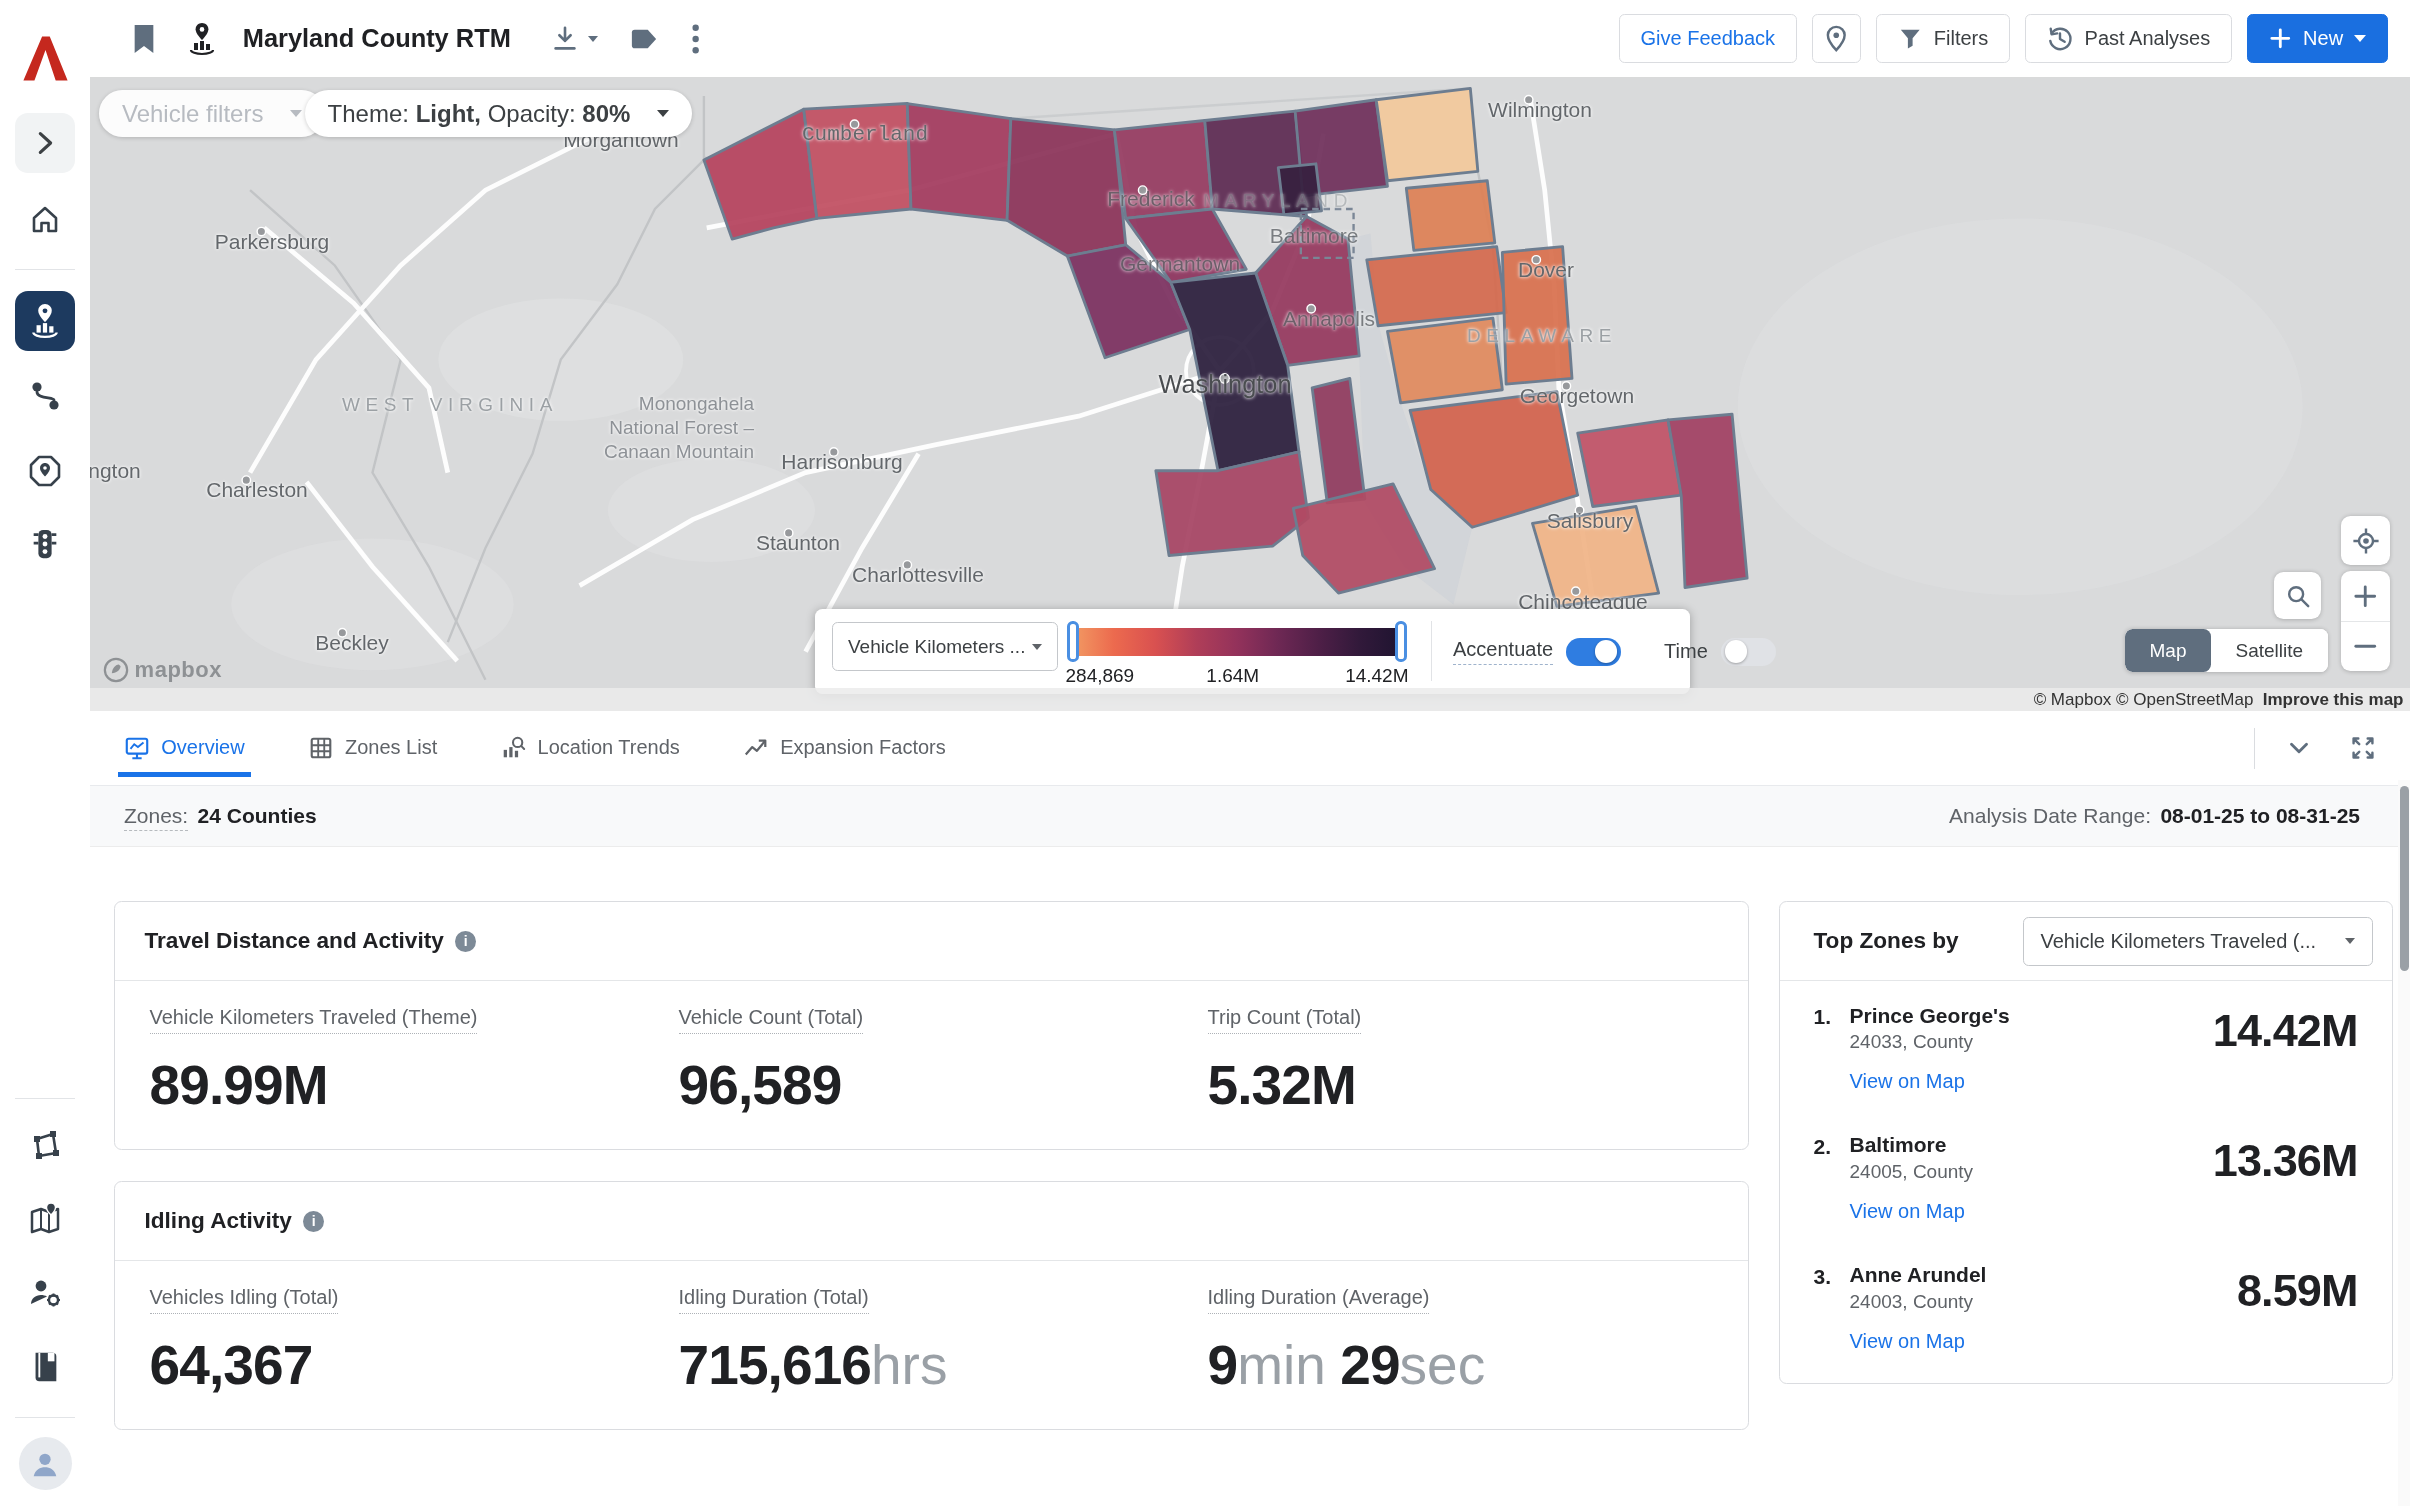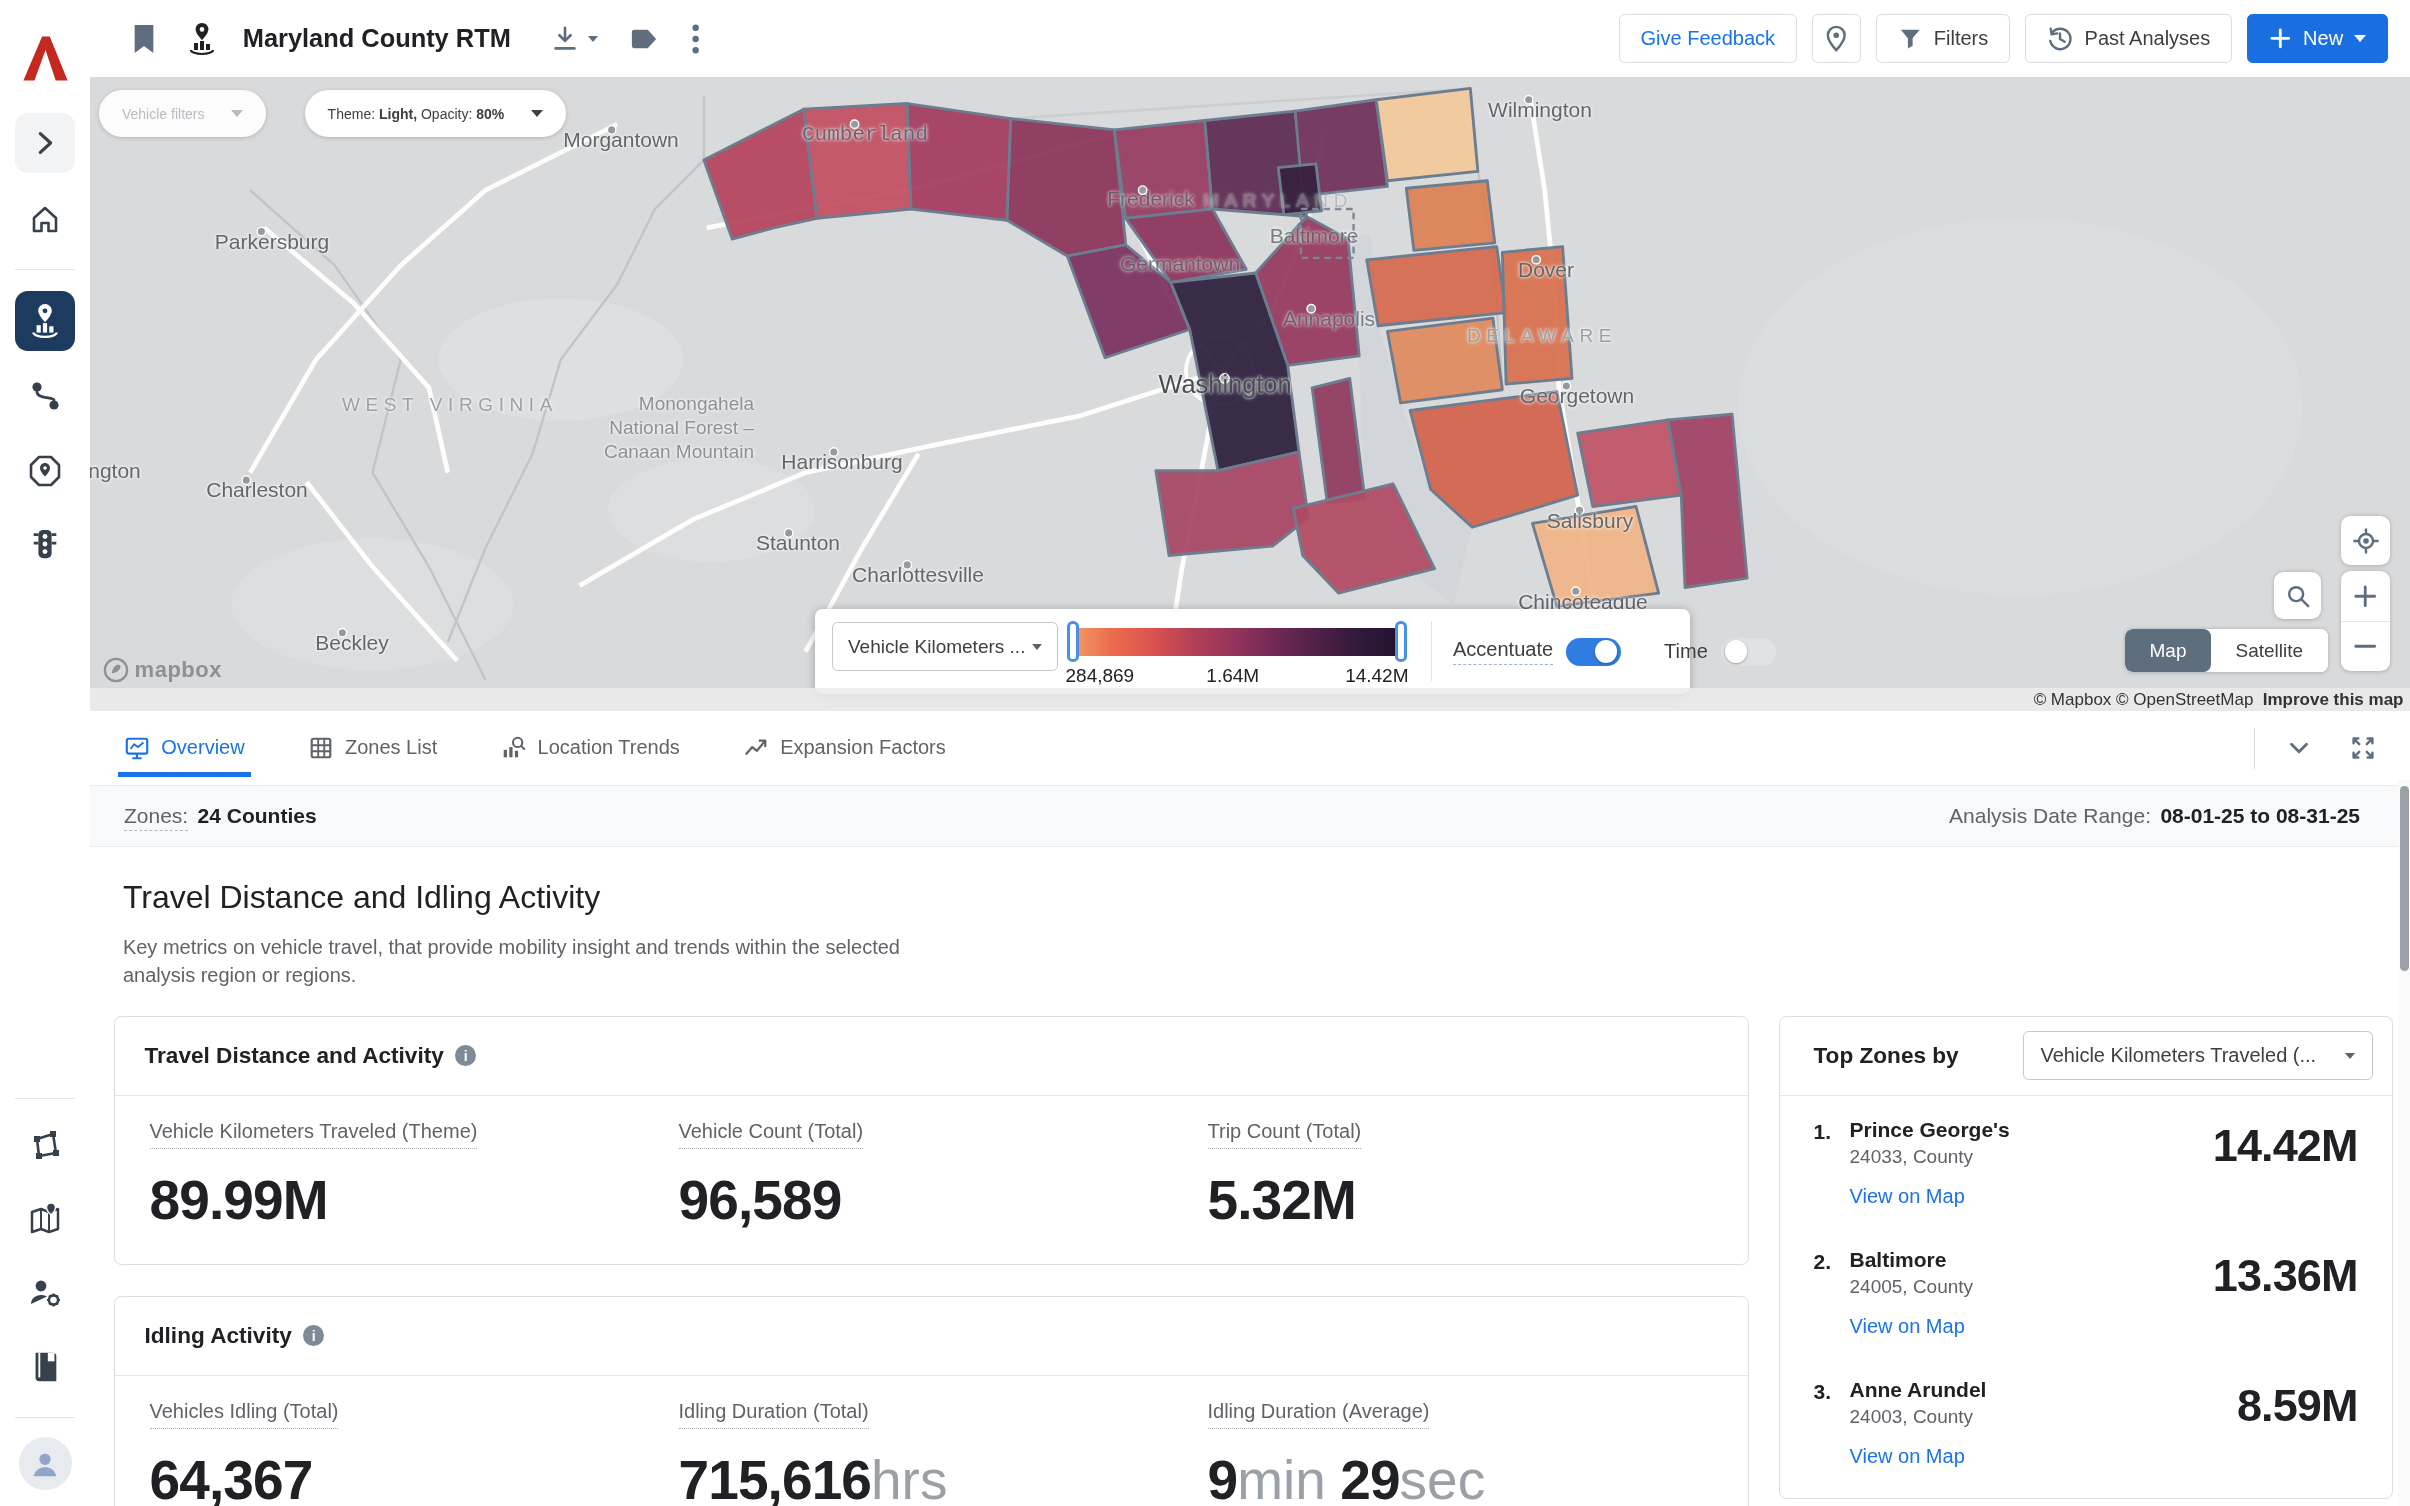--- a/index.html
+++ b/index.html
@@ -38,21 +38,21 @@
   #map-labels{position:absolute;inset:0;pointer-events:none;}
   .city{position:absolute;transform:translate(-50%,-50%);white-space:pre-line;text-align:right;
     text-shadow:0 0 2.8px rgba(255,255,255,.9),0 0 4.7px rgba(255,255,255,.7);line-height:1.25;margin-top:20px;}
   .city.med{font-size:21px;color:#63676b;}
   .city.big{font-size:25.4px;color:#4a4d50;}
   .city.state{font-size:19px;color:#9ba0a4;letter-spacing:5.6px;}
   .city.area{font-size:19px;color:#8d9196;}
   .city.dim{opacity:.8;}
   .city.dim2{opacity:.55;}
 
-  .pill{position:absolute;top:13px;height:47px;border-radius:23.5px;background:#fff;display:flex;align-items:center;gap:27px;padding:0 22.6px;font-size:14px;box-shadow:0 0.9px 4.7px rgba(0,0,0,.18);cursor:pointer;}
+  .pill{position:absolute;top:13px;height:47px;border-radius:23.5px;background:#fff;display:flex;align-items:center;gap:27px;padding:0 22.6px;font-size:24px;box-shadow:0 0.9px 4.7px rgba(0,0,0,.18);cursor:pointer;}
   .pill.disabled{left:9.4px;color:#b7bbc1;background:rgba(255,255,255,.92);}
   .pill.theme{left:215px;color:#3c4043;}
   .pill .caret{border-left-width:6.6px;border-right-width:6.6px;border-top-width:7.5px;}
   .b{font-weight:700;}
 
   .legend{position:absolute;left:725px;top:532px;width:875px;height:85px;background:#fff;border-radius:7.5px;box-shadow:0 1.9px 9.4px rgba(0,0,0,.28);}
   .legend-dd{position:absolute;left:17px;top:13px;width:226px;height:49px;border:1.4px solid #c4c7cb;border-radius:5.6px;display:flex;align-items:center;justify-content:space-between;padding:0 15px;font-size:19px;color:#3c4043;cursor:pointer;background:#fff;}
   .legend-dd .caret{border-left-width:5.6px;border-right-width:5.6px;border-top-width:6.6px;color:#5f6368;}
   .grad-wrap{position:absolute;left:258px;top:19px;width:328px;height:28px;}
   .grad{width:100%;height:100%;}
@@ -559,27 +559,20 @@
     <div class="infobar">
       <div>
         <span class="zlabel">Zones:</span><span class="zvalue">24 Counties</span>
       </div>
       <div>
         <span class="dlabel">Analysis Date Range:</span><span class="dvalue">08-01-25 to 08-31-25</span>
       </div>
     </div>
 
     <div class="content">
-      <div class="sec-head">
-        <h2 class="sec-title">Travel Distance and Idling Activity</h2>
-        <div class="sec-desc">
-          <span>Key metrics on vehicle travel, that provide mobility insight and trends within the selected</span><br>
-          <span>analysis region or regions.</span>
-        </div>
-      </div>
 
       <div class="grid">
         <div class="col-left">
 
           <div class="card">
             <div class="card-head">
               <span class="card-title">Travel Distance and Activity</span>
               <span class="info-i">i</span>
             </div>
             <div class="metrics">

